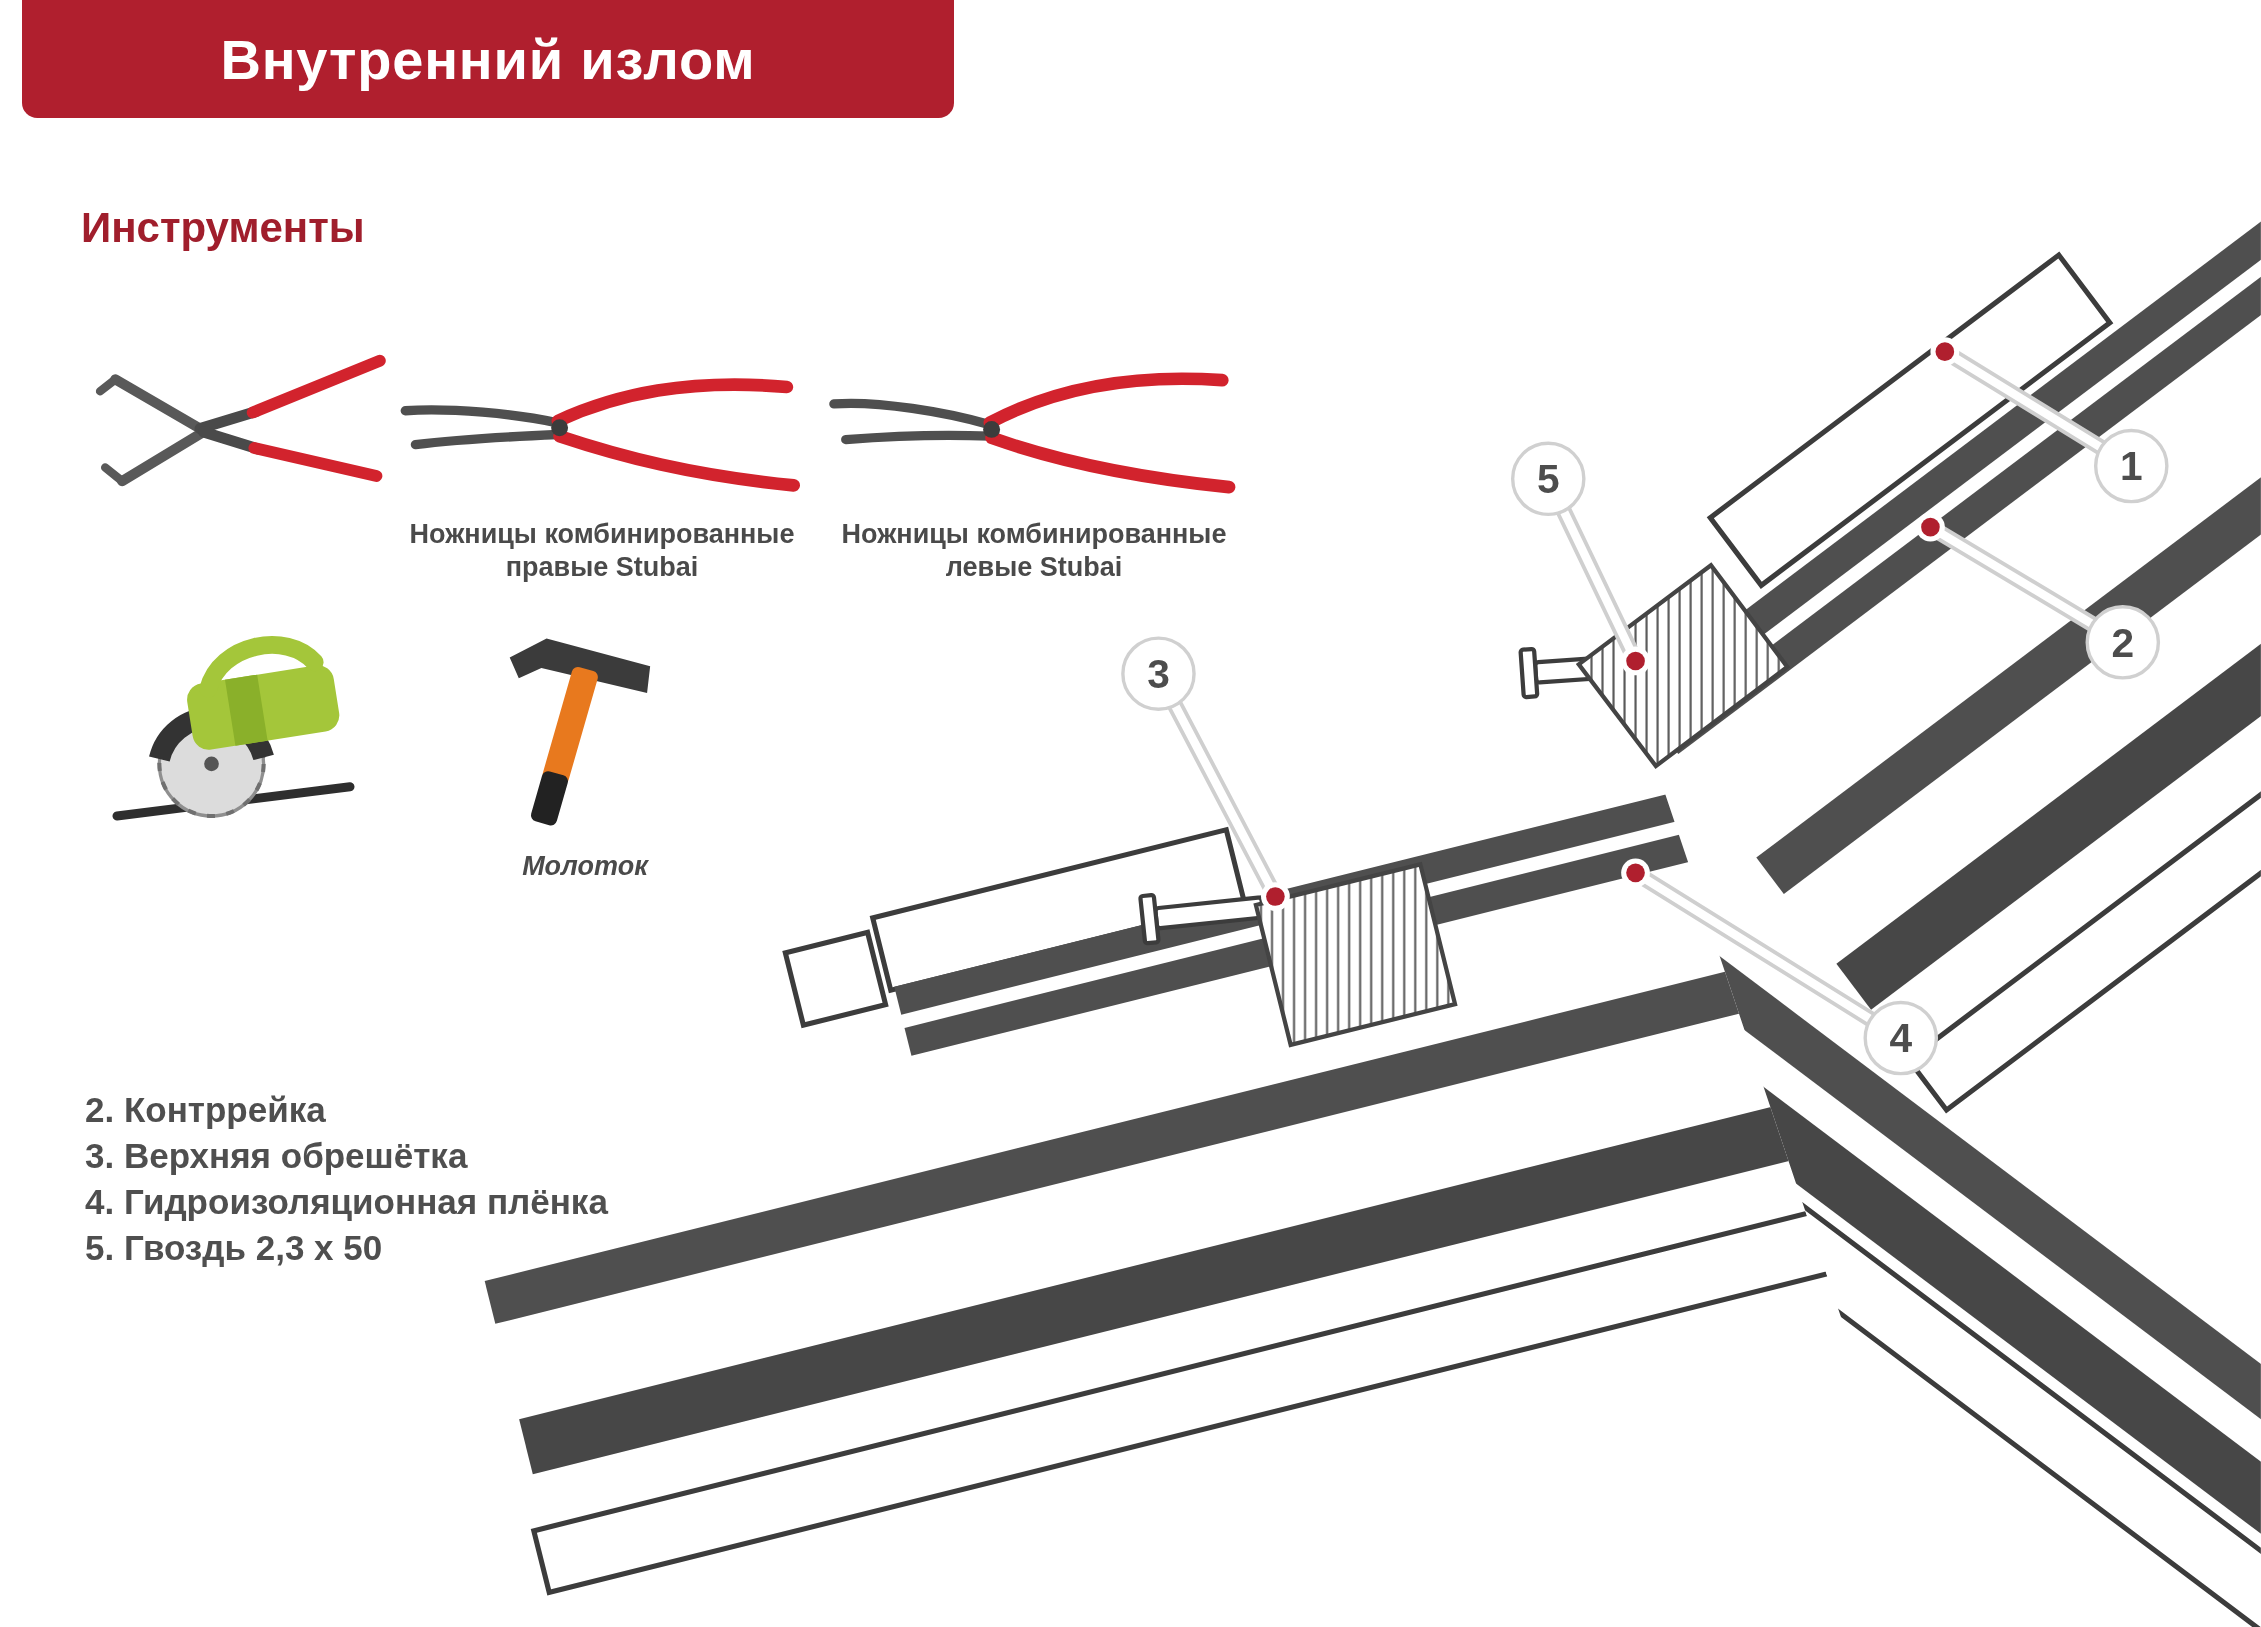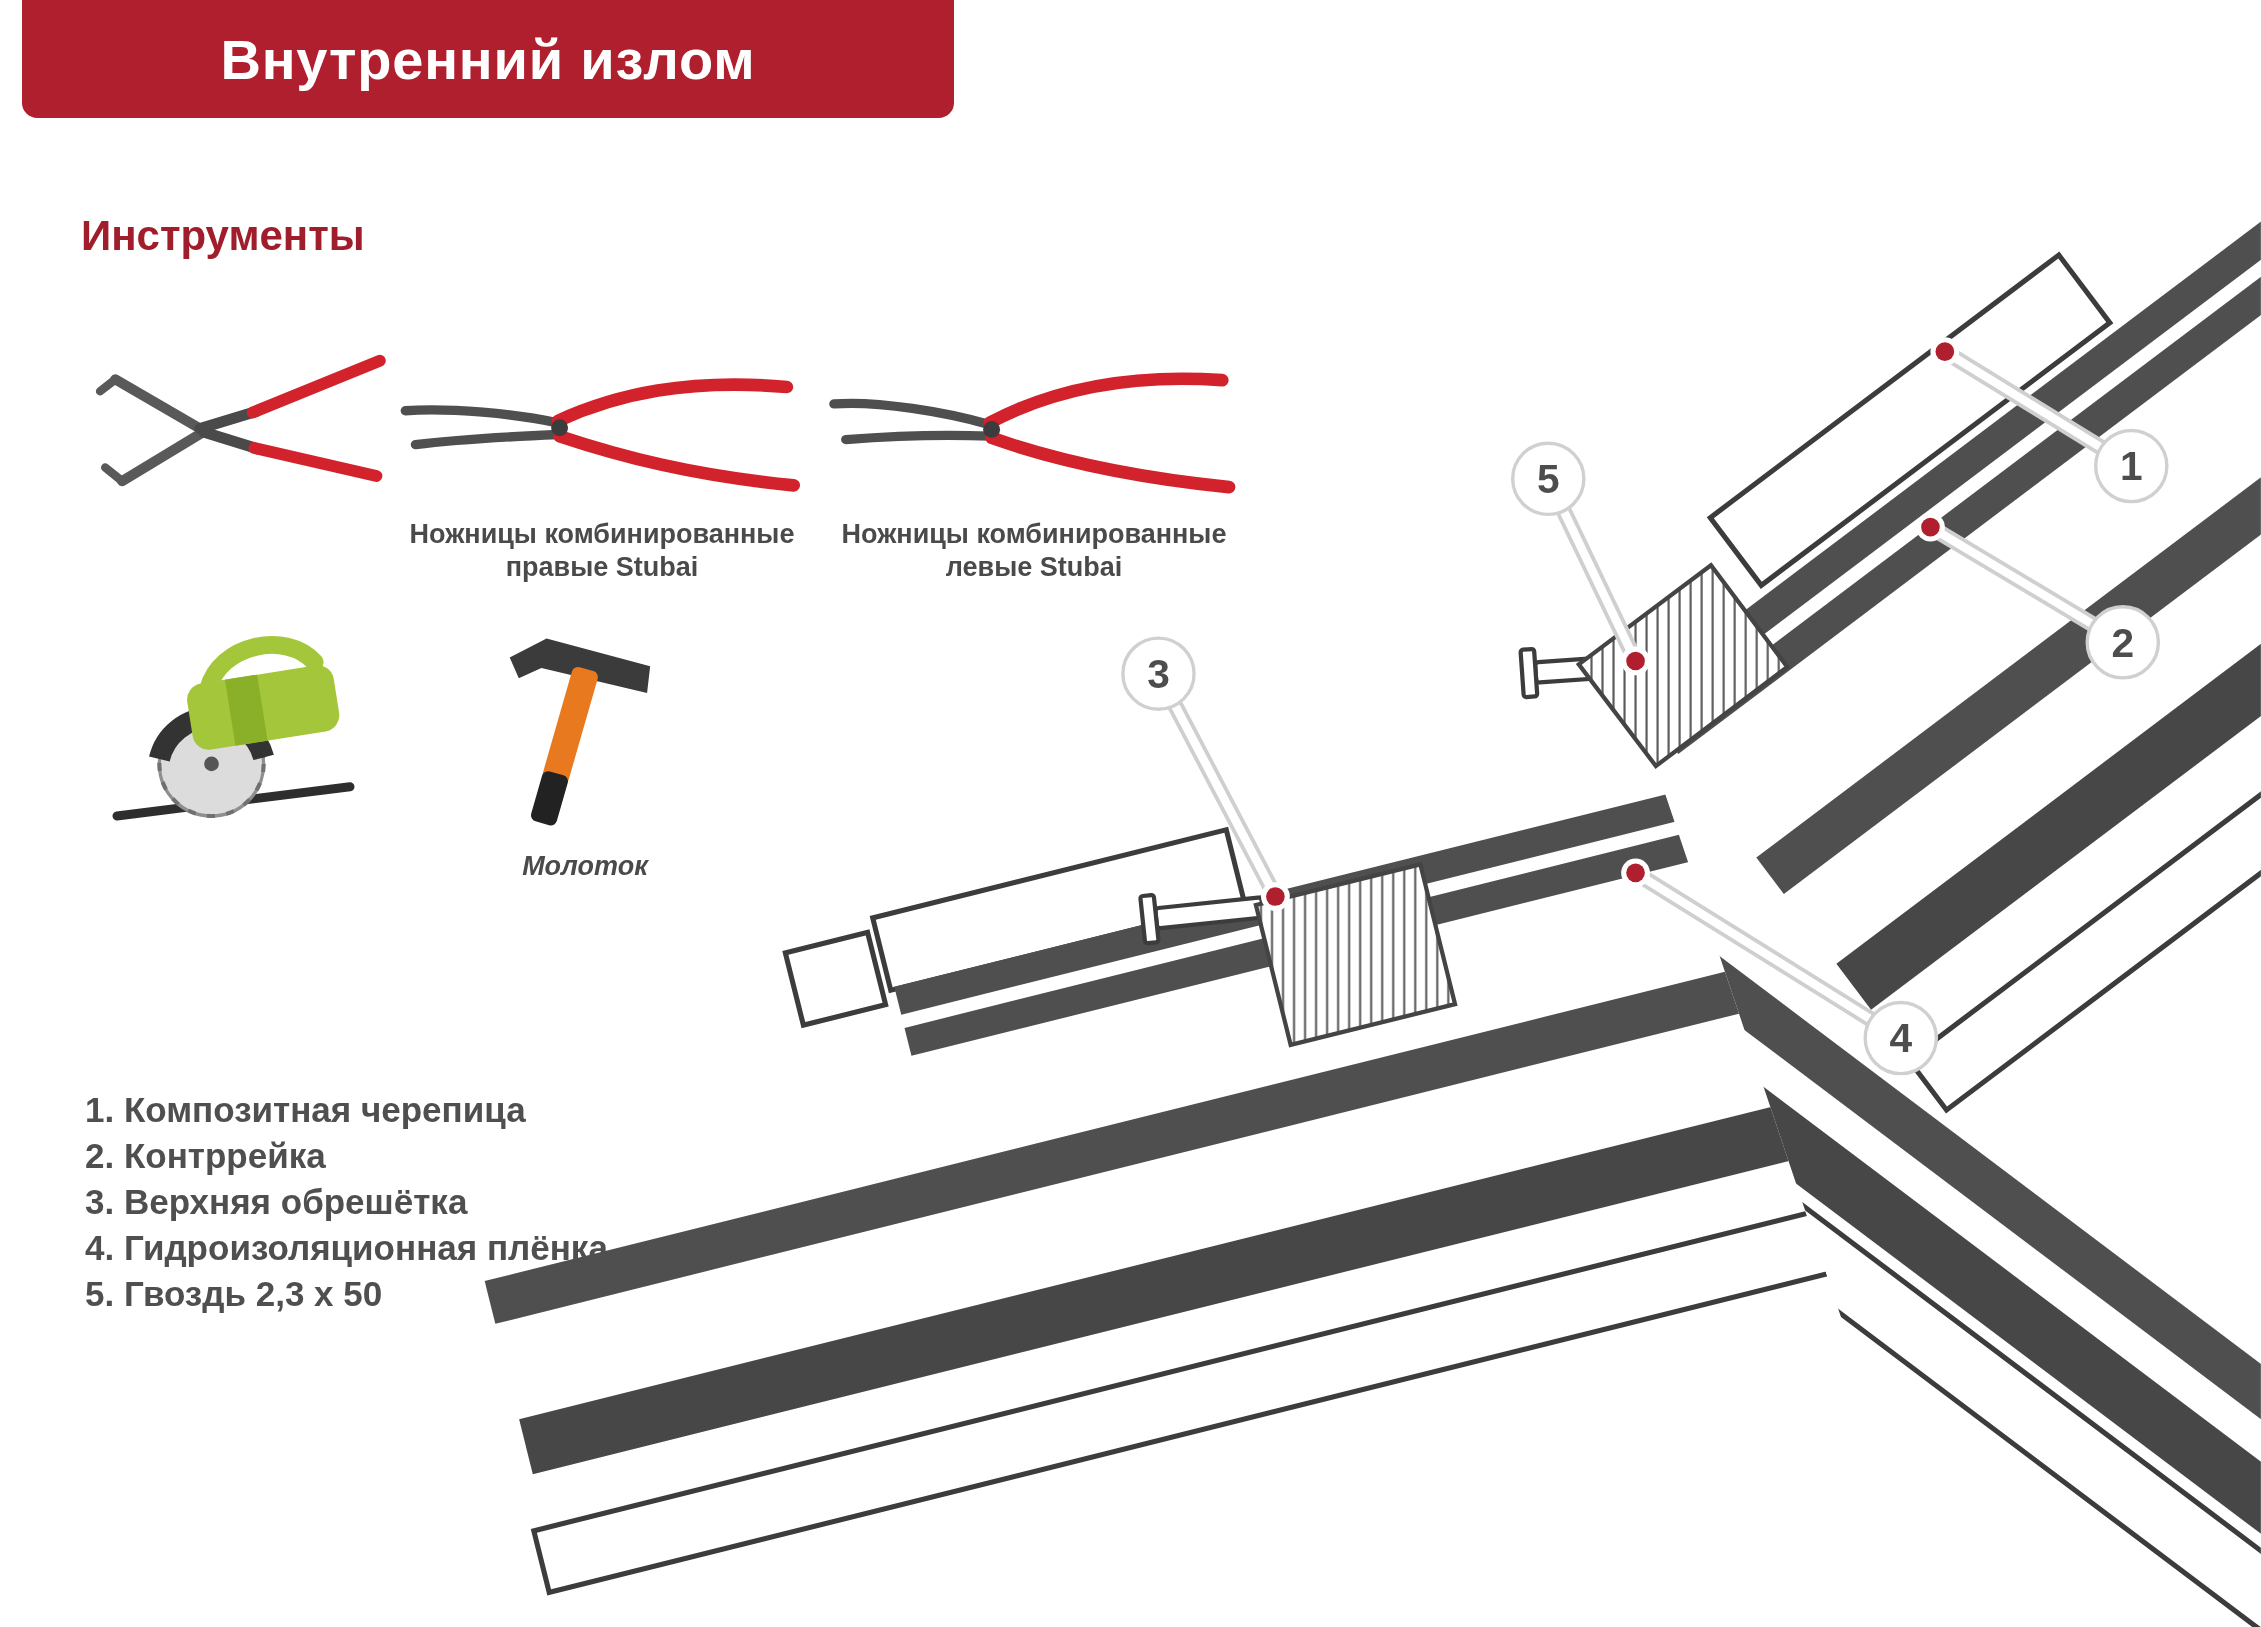--- a/index.html
+++ b/index.html
@@ -9,21 +9,21 @@
   }
   .header-banner{
     position:absolute;left:22px;top:0;width:932px;height:118px;
     background:#b01f2e;border-radius:0 0 15.3px 15.3px;
     display:flex;align-items:center;justify-content:center;
   }
   .header-banner span{
     color:#ffffff;font-size:56px;font-weight:bold;letter-spacing:0.8px;
   }
   .tools-heading{
-    position:absolute;left:81px;top:212px;
+    position:absolute;left:81px;top:204px;
     font-size:42px;font-weight:bold;color:#a01e2c;
   }
   .tool-fig{position:absolute;text-align:center;}
   .tool-fig svg{display:block;margin:0 auto;}
   .tool-caption{
     margin-top:6.8px;font-size:27px;font-weight:bold;color:#4a4a4a;line-height:1.22;
   }
   #fig-pliers{left:34px;top:337px;width:356px;}
   #fig-snips-right{left:386px;top:341px;width:432px;}
   #fig-snips-left{left:818px;top:341px;width:432px;}
@@ -227,19 +227,18 @@
       <rect x="96" y="196" width="34" height="66" rx="8" fill="#222222"></rect>
     </g>
   </svg>
   <div class="tool-caption">
     <div>Молоток</div>
     <div></div>
   </div>
 </div>
 
 <ul class="legend">
-  <li>1. Композитная черепица</li>
   <li>2. Контррейка</li>
   <li>3. Верхняя обрешётка</li>
   <li>4. Гидроизоляционная плёнка</li>
   <li>5. Гвоздь 2,3 х 50</li>
 </ul>
 
 
 </body></html>

